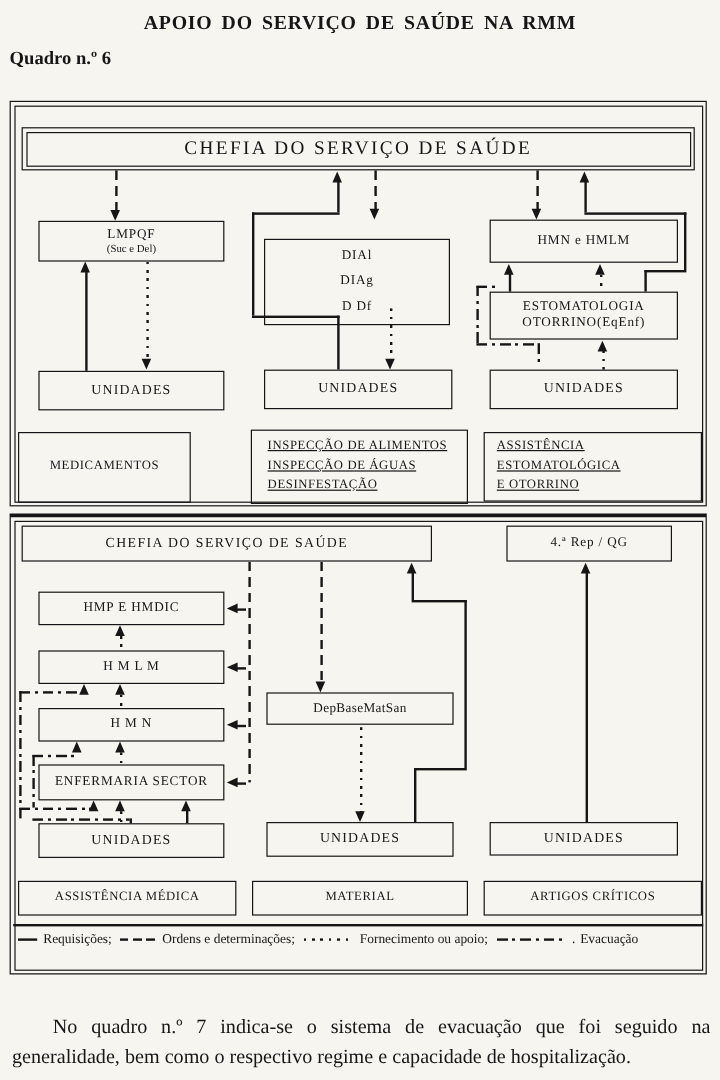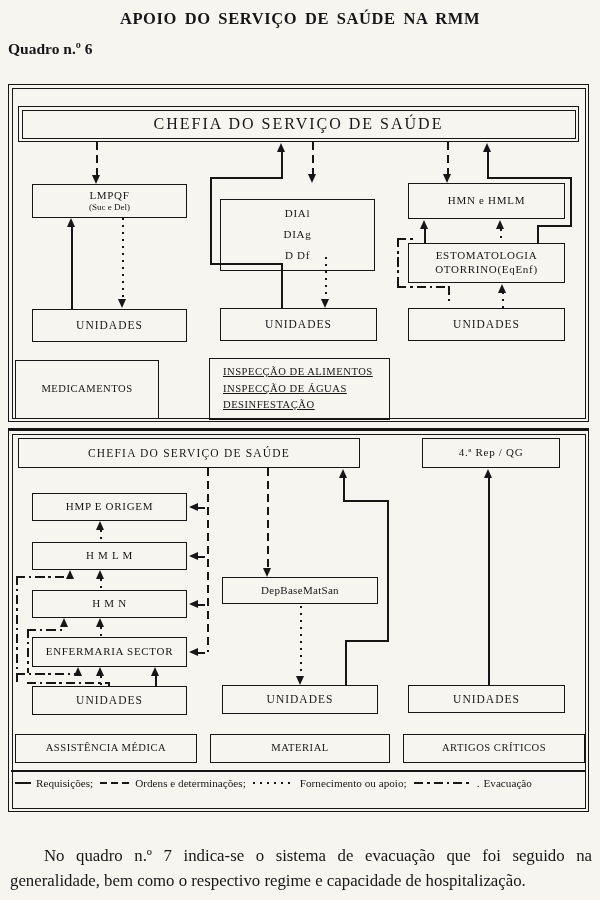--- a/index.html
+++ b/index.html
@@ -99,20 +99,24 @@
     <span class="fs-units">UNIDADES</span>
   </div>
 
   <div class="box" style="left:15px;top:360px;width:144px;height:59px;">
     <span class="fs-lbl">MEDICAMENTOS</span>
   </div>
   <div class="box lalign" style="left:209px;top:358px;width:181px;height:62px;padding-left:13px;">
     <span class="fs-lbl">INSPECÇÃO DE ALIMENTOS</span>
     <span class="fs-lbl">INSPECÇÃO DE ÁGUAS</span>
     <span class="fs-lbl">DESINFESTAÇÃO</span>
+  </div>
+  <div class="box lalign" style="left:403px;top:360px;width:182px;height:58px;padding-left:10px;">
+    <span class="fs-lbl">ASSISTÊNCIA ESTOMATOLÓGICA</span>
+    <span class="fs-lbl">E OTORRINO</span>
   </div>
 
   <div class="ln dashV" style="left:96px;top:142px;height:34px;"></div>
   <div class="ah down" style="left:92px;top:175px;"></div>
   <div class="ah up" style="left:67px;top:218px;"></div>
   <div class="ln solidV" style="left:71px;top:226px;height:83px;"></div>
   <div class="ln dotV" style="left:122px;top:218px;height:81px;"></div>
   <div class="ah down" style="left:118px;top:299px;"></div>
 
   <div class="ln dashV" style="left:312px;top:142px;height:33px;"></div>
@@ -150,21 +154,21 @@
     </div>
 
   <div class="box" style="left:18px;top:438px;width:342px;height:30px;">
     <span class="fs-hdr2">CHEFIA DO SERVIÇO DE SAÚDE</span>
   </div>
   <div class="box" style="left:422px;top:438px;width:138px;height:30px;">
     <span class="fs-box">4.ª Rep / QG</span>
   </div>
 
   <div class="box" style="left:32px;top:493px;width:155px;height:28px;">
-    <span class="fs-box">HMP E ORIGEM</span>
+    <span class="fs-box">HMP E HMDIC</span>
   </div>
   <div class="box" style="left:32px;top:542px;width:155px;height:28px;">
     <span class="fs-box">H M L M</span>
   </div>
   <div class="box" style="left:32px;top:590px;width:155px;height:28px;">
     <span class="fs-box">H M N</span>
   </div>
   <div class="box" style="left:32px;top:637px;width:155px;height:30px;">
     <span class="fs-box">ENFERMARIA SECTOR</span>
   </div>

